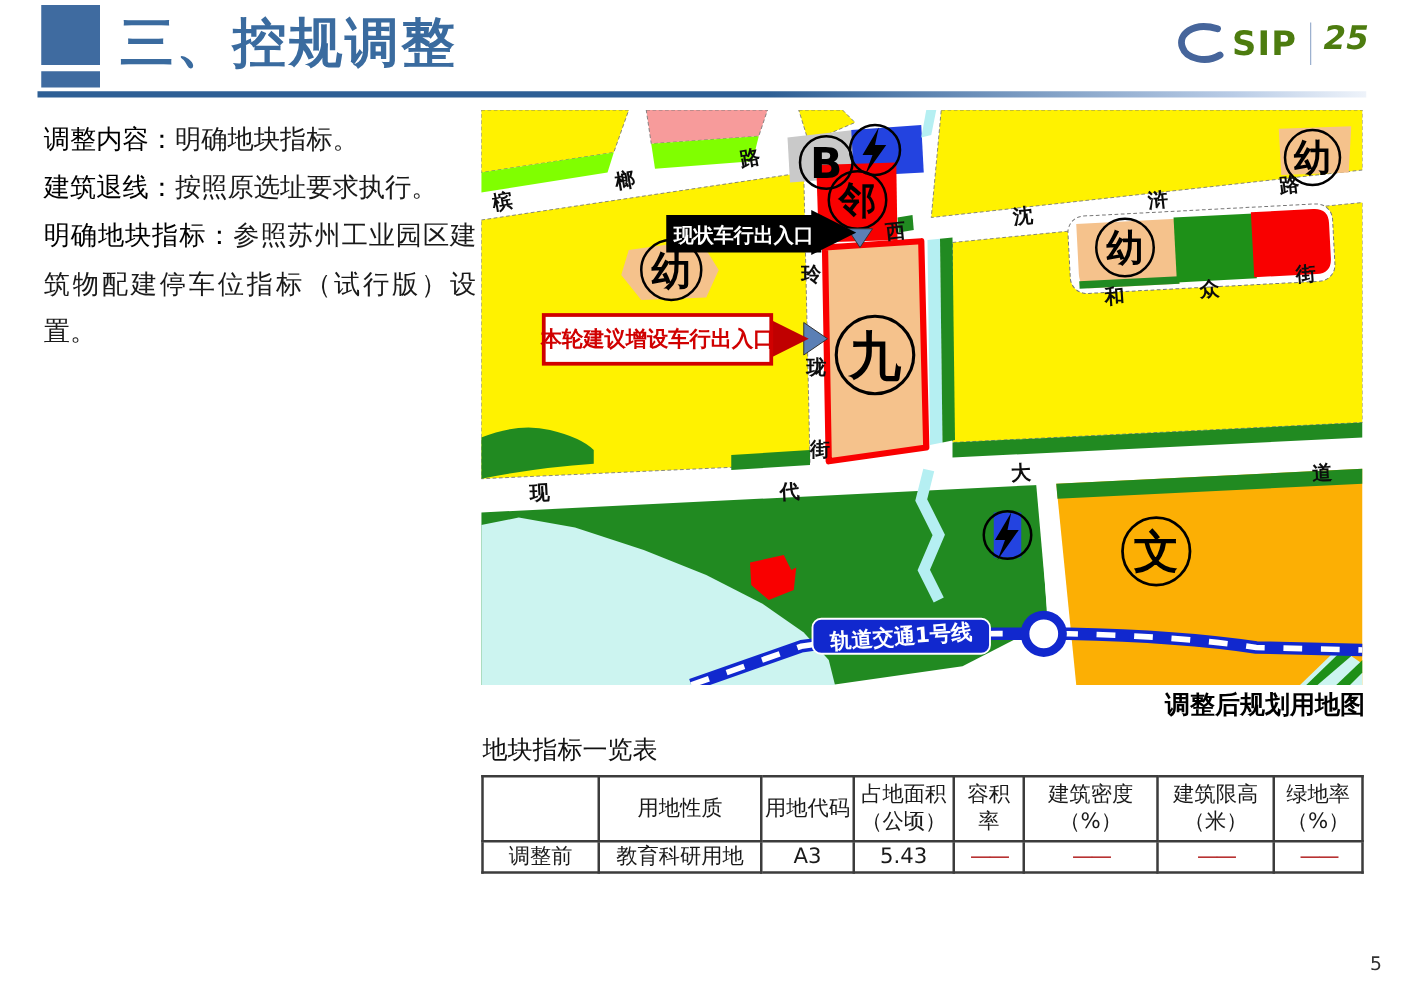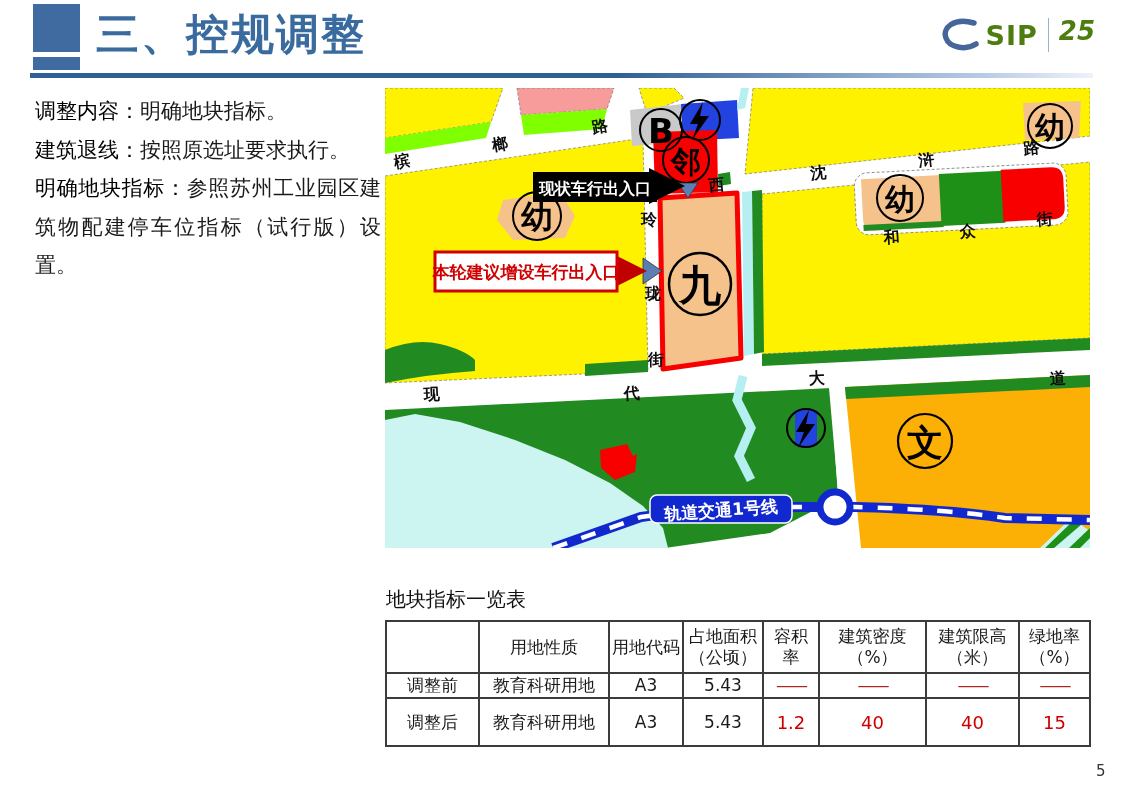--- a/index.html
+++ b/index.html
@@ -171,20 +171,21 @@
     <line x1="270" y1="98" x2="292" y2="98" stroke="#000" stroke-width="4" marker-end="url(#ah-black)"></line>
     <rect x="148" y="84" width="124" height="30" fill="#000000"></rect>
     <text x="210" y="100" font-size="16" font-weight="bold" fill="#ffffff" text-anchor="middle" dominant-baseline="central">现状车行出入口</text>
     <polygon points="258,170 258,196 277,183" fill="#5b7fb5" stroke="#333" stroke-width="0.8"></polygon>
     <line x1="232" y1="183" x2="254" y2="183" stroke="#c00000" stroke-width="4" marker-end="url(#ah-red)"></line>
     <rect x="50" y="164" width="182" height="39" fill="#ffffff" stroke="#d00000" stroke-width="3"></rect>
     <text x="141" y="184" font-size="17" font-weight="bold" fill="#d00000" text-anchor="middle" dominant-baseline="central">本轮建议增设车行出入口</text>
   </svg>
   </div>
 
+  <div class="map-caption">调整后规划用地图</div>
 
   <div class="tbl-title">地块指标一览表</div>
   <table class="idx">
     <colgroup>
       <col style="width:93px">
         <col style="width:130px">
         <col style="width:74px">
         <col style="width:80px">
       <col style="width:56px">
         <col style="width:107px">
@@ -223,27 +224,17 @@
     <tr class="r1">
       <td>调整前</td>
       <td>教育科研用地</td>
       <td>A3</td>
       <td>5.43</td>
       <td class="cell-dash">——</td>
       <td class="cell-dash">——</td>
       <td class="cell-dash">——</td>
       <td class="cell-dash">——</td>
     </tr>
-    <tr class="r2">
-      <td>调整后</td>
-      <td>教育科研用地</td>
-      <td>A3</td>
-      <td>5.43</td>
-      <td class="cell-red">1.2</td>
-      <td class="cell-red">40</td>
-      <td class="cell-red">40</td>
-      <td class="cell-red">15</td>
-    </tr>
   </tbody>
     </table>
 
   <div class="page-num">5</div>
 </div>
 
 </body></html>

